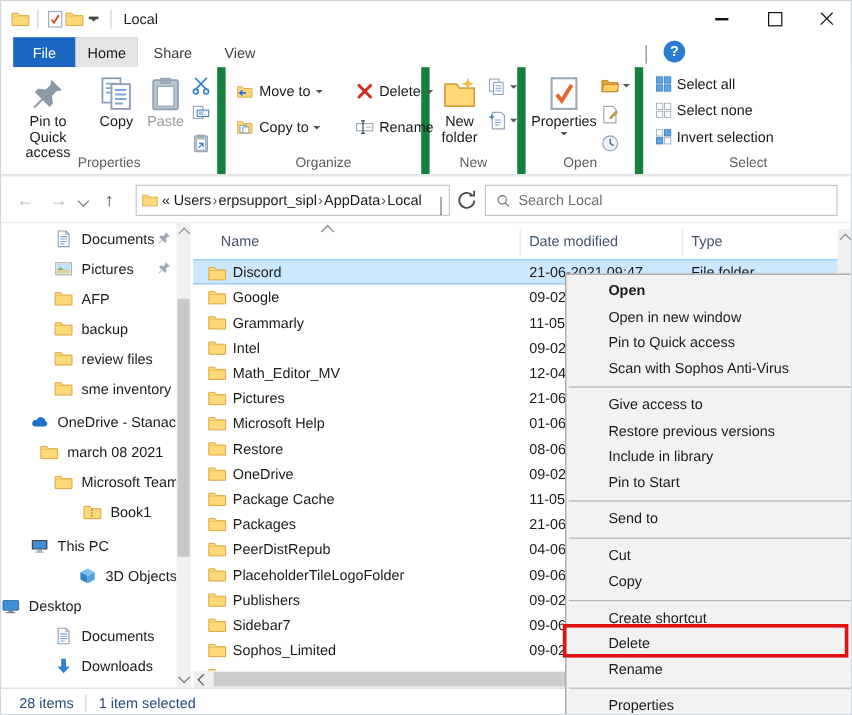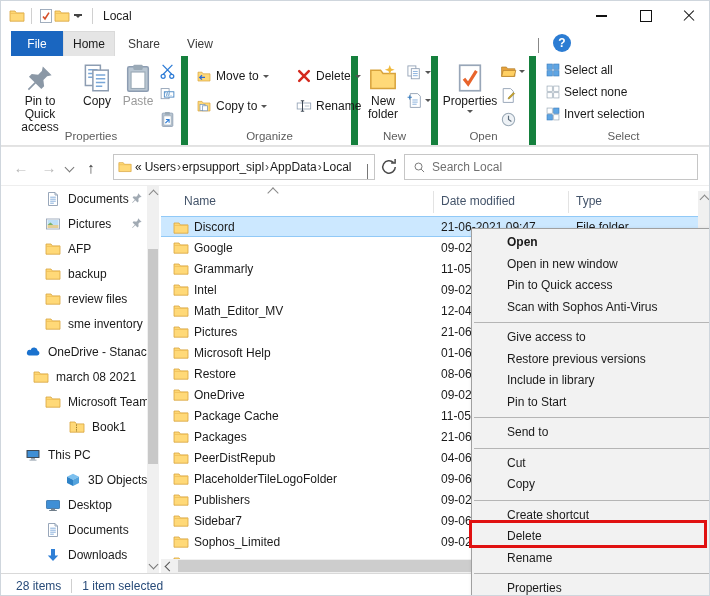--- a/index.html
+++ b/index.html
@@ -519,21 +519,21 @@
         <div class="side-item" style="padding-left: 64px;">
           <span class="ico sico">
             <svg viewBox="0 0 16 16">
               <path d="M8 1.8 14 4.8 8 7.8 2 4.8Z" fill="#7cc0ef"></path>
               <path d="M2 4.8 8 7.8V14L2 11Z" fill="#2f83c7"></path>
               <path d="M14 4.8 8 7.8V14l6-3Z" fill="#54a3dd"></path>
             </svg>
           </span>
           <span>3D Objects</span>
         </div>
-        <div class="side-item" style="padding-left: 44px;">
+        <div class="side-item" style="">
           <span class="ico sico">
             <svg viewBox="0 0 16 16">
               <rect x="1.5" y="3.5" width="13" height="8" rx=".6" fill="#3f8fd6" stroke="#2f6ea8" stroke-width=".8"></rect>
               <rect x="6" y="11.5" width="4" height="1.4" fill="#6f7d8a"></rect>
               <rect x="4.2" y="13" width="7.6" height="1" fill="#6f7d8a"></rect>
             </svg>
           </span>
           <span>Desktop</span>
         </div>
         <div class="side-item" style="padding-left: 44px;">

